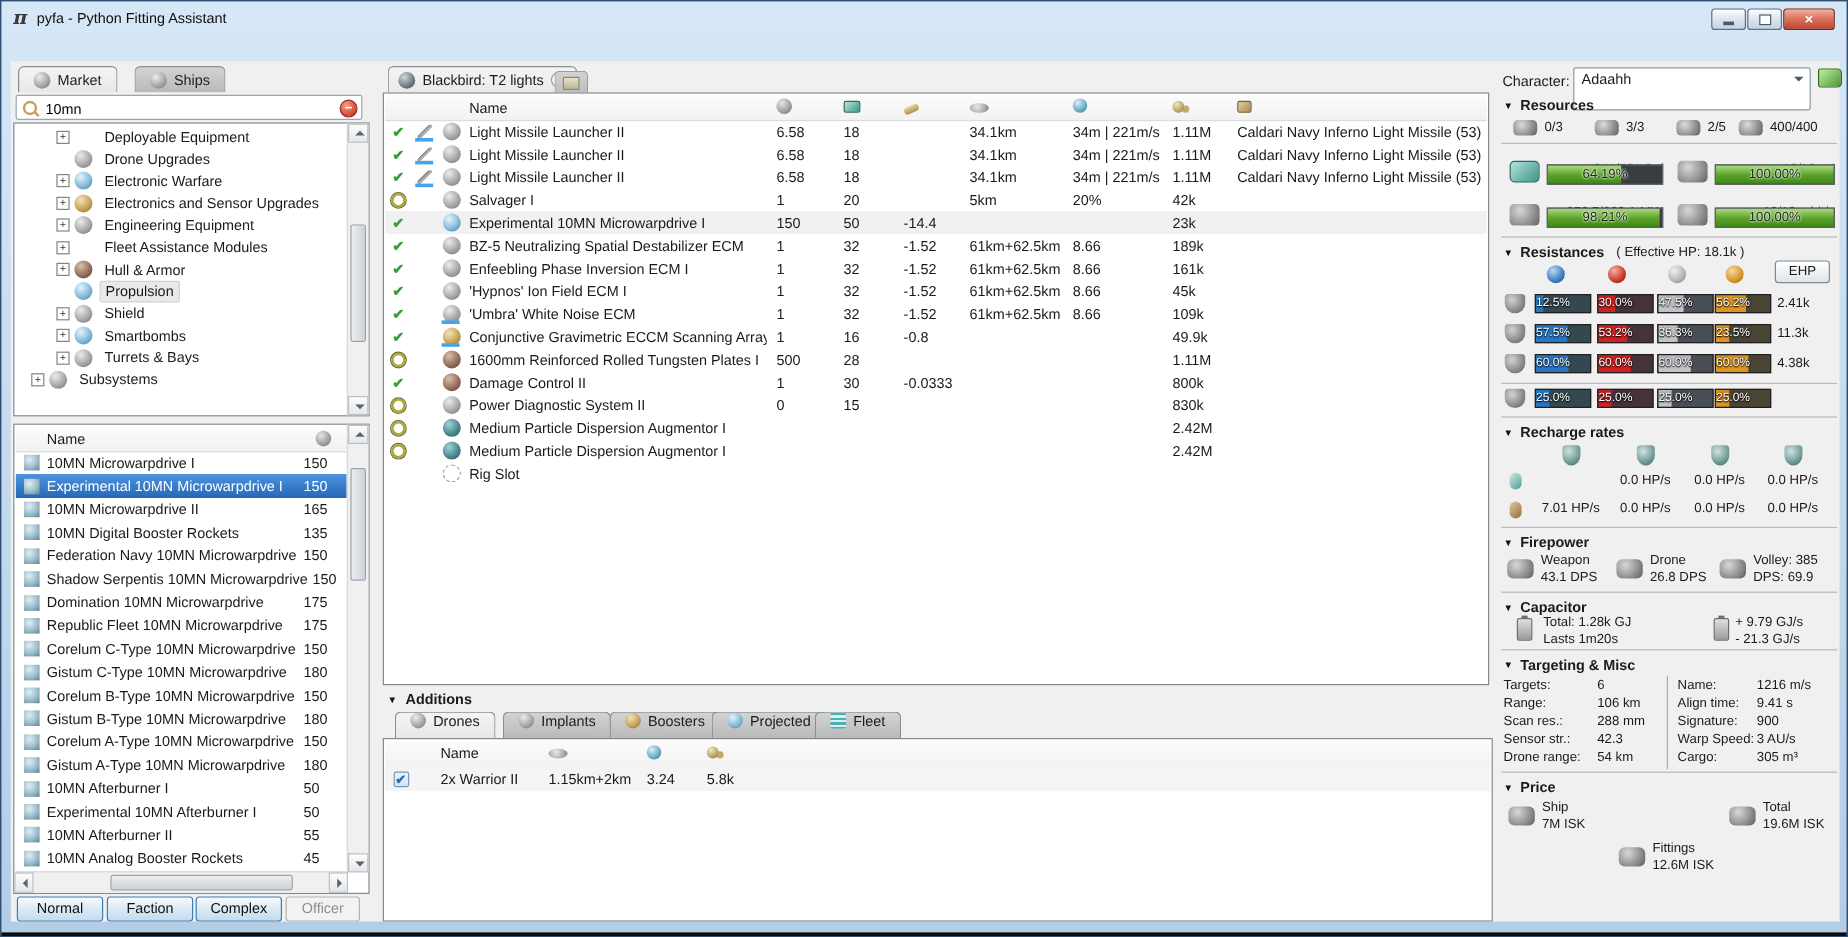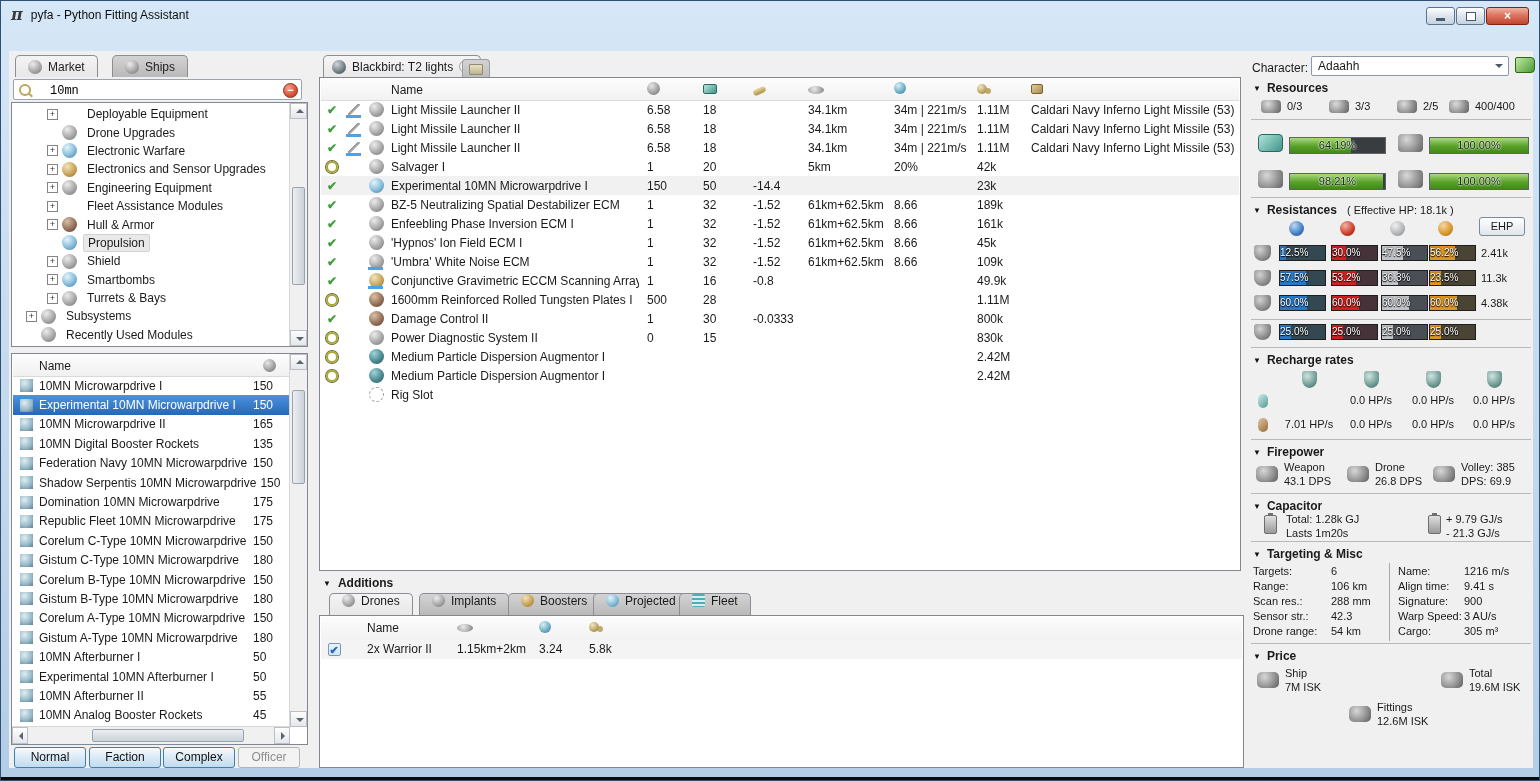--- a/index.html
+++ b/index.html
@@ -32,21 +32,21 @@
   [data-name="price-icon"],[data-name="ship-price-icon"],[data-name="fittings-price-icon"],[data-name="total-price-icon"]{background:radial-gradient(circle at 35% 30%,#eee6c0,#c0ac6a 55%,#79652e);}
   .noicon{visibility:hidden;}
   
   .tab{position:absolute;top:54px;height:22px;display:inline-flex;align-items:center;gap:6px;padding:0 12px;font-size:12px;border:1px solid #8b8e96;border-bottom:none;border-radius:5px 5px 0 0;background:linear-gradient(#d3d3d3,#b9b9b9);box-sizing:border-box;color:#222;}
   .tab.active{background:linear-gradient(#f4f4f4,#e7e7e7);}
   .tab .blob{width:14px;height:14px;}
   #lp-tabs div:nth-of-type(1){left:14px;}
   #lp-tabs div:nth-of-type(2){left:111px;}
   
   #search-box{position:absolute;left:12px;top:78px;width:289px;height:21px;background:#fff;border:1px solid #98a6b4;border-radius:2px;box-sizing:border-box;}
-  #search-box input{position:absolute;left:34px;top:1px;right:22px;height:17px;border:none;outline:none;font-size:12px;font-family:Liberation Mono, monospace;background:transparent;}
+  #search-box input{position:absolute;left:22px;top:1px;right:22px;height:17px;border:none;outline:none;font-size:12px;font-family:Liberation Sans, sans-serif;background:transparent;}
   .mag{position:absolute;left:5px;top:4px;width:8px;height:8px;border:2px solid #c2a35a;border-radius:50%;}
   .mag::after{content:"";position:absolute;left:7px;top:8px;width:5px;height:2px;background:#c2a35a;transform:rotate(45deg);}
   .clearbtn{position:absolute;right:3px;top:3px;width:15px;height:15px;border-radius:50%;background:radial-gradient(circle at 35% 30%,#f4a08e,#d9543c 60%,#b03322);border:1px solid #8e2a1c;color:#fff;font-size:11px;font-weight:bold;line-height:13px;text-align:center;box-sizing:border-box;}
   
   #tree-box{left:10px;top:101px;width:297px;height:245px;}
   #tree-rows{position:absolute;left:1px;top:2px;right:18px;bottom:1px;overflow:hidden;}
   .trow2{display:flex;align-items:center;height:18.4px;font-size:12px;white-space:nowrap;}
   .trow2.ind1{padding-left:34px;}
   .trow2.ind0{padding-left:13px;}
   .plusbox{flex:0 0 11px;height:11px;border:1px solid #848484;background:#fff;font-size:9px;line-height:9px;text-align:center;color:#333;visibility:hidden;margin-right:4px;box-sizing:border-box;}
@@ -139,21 +139,21 @@
   #drone-rows{position:absolute;left:1px;top:23px;right:1px;}
   .drow{height:20px;font-size:12px;background:#f4f4f4;}
   .drow .dname{padding-left:20px;}
   .dcheck{justify-self:center;width:13px;height:13px;border:1px solid #7a96b8;border-radius:2px;background:linear-gradient(#eaf3fc,#d2e5f6);color:#2a6ab0;font-size:11px;font-weight:bold;line-height:12px;text-align:center;box-sizing:border-box;}
   
   #right-panel{position:absolute;left:1248px;top:52px;width:284px;height:715px;font-size:11px;}
   .sech{position:absolute;left:4px;height:14px;font-weight:bold;font-size:12px;display:flex;align-items:center;gap:6px;white-space:nowrap;}
   .sech .sub{font-weight:normal;font-size:11px;margin-left:4px;}
   .sep{position:absolute;left:2px;right:2px;height:1px;background:#b9b9b9;}
   #char-label{position:absolute;left:3px;top:8px;font-size:12px;}
-  #char-select{position:absolute;left:62px;top:3px;width:198px;height:20px;background:#fff;border:1px solid #8a99a8;border-radius:2px;box-sizing:border-box;font-size:12px;line-height:18px;padding-left:6px;}
+  #char-select{position:absolute;left:62px;top:3px;width:198px;height:36px;background:#fff;border:1px solid #8a99a8;border-radius:2px;box-sizing:border-box;font-size:12px;line-height:18px;padding-left:6px;}
   #char-select .arrow{position:absolute;right:5px;top:7px;border:4px solid transparent;border-top-color:#4a5a6a;}
   #char-book{position:absolute;left:266px;top:4px;width:20px;height:16px;background:linear-gradient(135deg,#c2eaa8,#4a9a30);border:1px solid #2a6a18;border-radius:2px 4px 4px 2px;box-sizing:border-box;}
   
   #slots-row div{position:absolute;top:44px;height:18px;display:flex;align-items:center;gap:6px;}
   #slots-row div:nth-of-type(1){left:12px;}
   #slots-row div:nth-of-type(2){left:80px;}
   #slots-row div:nth-of-type(3){left:148px;}
   #slots-row div:nth-of-type(4){left:200px;}
   .slot-ico{display:inline-block;width:20px;height:13px;border-radius:4px;background:radial-gradient(circle at 35% 30%,#dcdcdc,#8e8e8e 60%,#5e5e5e);}
   
@@ -340,25 +340,20 @@
           <span class="ticon blob" data-name="turrets-icon"></span>
           <span class="tlabel" data-name="tree-item-label">Turrets &amp; Bays</span>
         </div>
 
         <div class="trow2 ind0" data-name="tree-item">
           <span class="plusbox show" data-name="expand-icon"><span>+</span></span>
           <span class="ticon blob" data-name="subsystems-icon"></span>
           <span class="tlabel" data-name="tree-item-label">Subsystems</span>
         </div>
 
-        <div class="trow2 ind0" data-name="tree-item">
-          <span class="plusbox" data-name="expand-icon"><span>+</span></span>
-          <span class="ticon blob" data-name="recent-modules-icon"></span>
-          <span class="tlabel" data-name="tree-item-label">Recently Used Modules</span>
-        </div>
       </div>
     <div class="vsb" data-name="tree-scrollbar">
       <div class="sbtn up" data-name="scroll-up-icon"></div>
       <div class="sthumb" style="top:84px;height:96px;" data-name="scroll-thumb"></div>
       <div class="sbtn down" data-name="scroll-down-icon"></div>
     </div>
   </div>
 
   <div id="market-box" class="panelbox" data-name="market-item-list">
     <div id="market-header" data-name="market-list-header">

